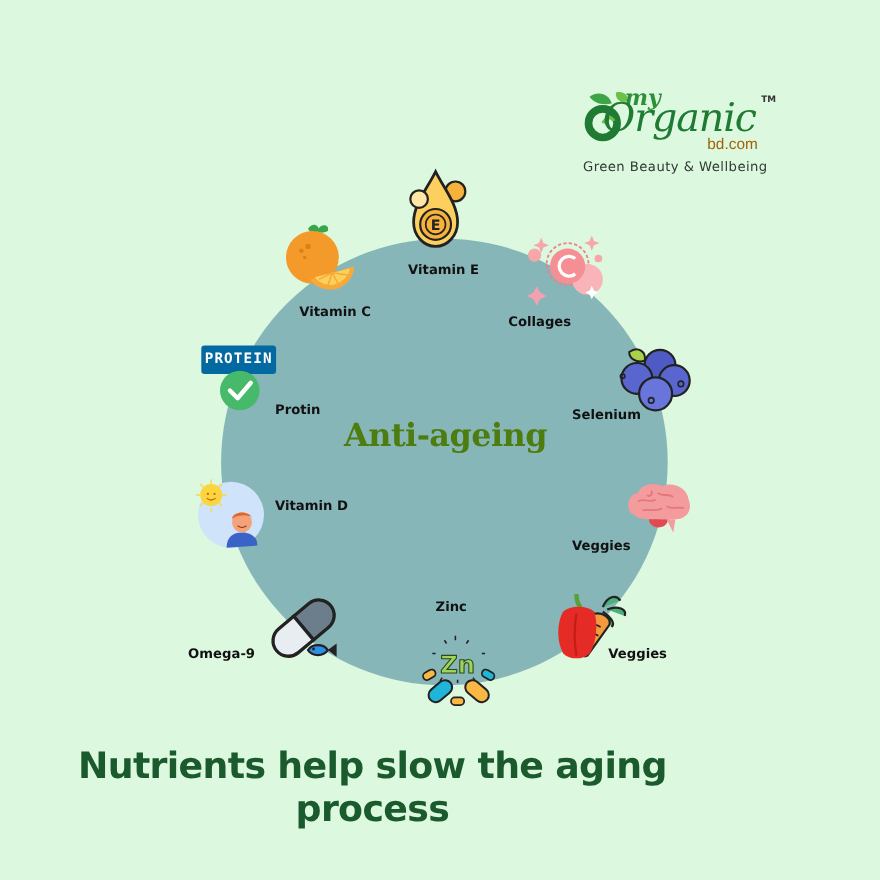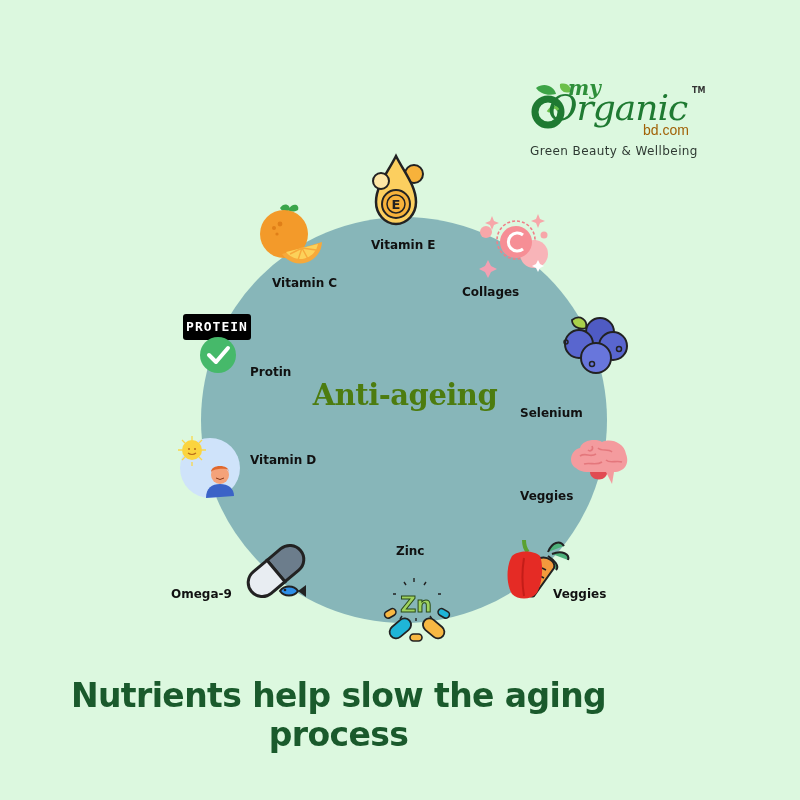--- a/index.html
+++ b/index.html
@@ -9,21 +9,21 @@
   .center-title { position:absolute; left:300px; top:378px; width:210px; text-align:center;
          font-family:"DejaVu Serif", serif; font-weight:bold; font-size:29px; color:#4d7c0f; letter-spacing:-0.5px; }
   .lbl { position:absolute; font-family:"DejaVu Sans", sans-serif; font-weight:bold; font-size:12px; color:#111; white-space:nowrap; }
   .footer { position:absolute; left:0; top:676px; width:677px; text-align:center;
          font-family:"DejaVu Sans", sans-serif; font-weight:bold; font-size:33px; color:#1a5a2c; letter-spacing:-0.6px; }
   .logo-tag { position:absolute; left:530px; top:144px; font-size:12px; color:#2f3a33; letter-spacing:0.4px; white-space:nowrap; }
   .logo-my { position:absolute; left:568px; top:76px; font-family:"DejaVu Serif", serif; font-style:italic; font-weight:bold; font-size:20px; color:#2e8f3a; }
   .logo-word { position:absolute; left:548px; top:87px; font-family:"DejaVu Serif", serif; font-style:italic; font-weight:normal; font-size:36px; color:#1f7a32; letter-spacing:-1px; }
   .logo-bd { position:absolute; left:643px; top:122px; font-family:Liberation Sans, sans-serif; font-size:14px; color:#a16207; }
   .logo-tm { position:absolute; left:692px; top:86px; font-size:8px; font-weight:bold; color:#333; }
-  .protein-badge { position:absolute; left:183px; top:314px; width:68px; height:26px; background:#000000; border-radius:3px;
+  .protein-badge { position:absolute; left:183px; top:314px; width:68px; height:26px; background:#0369a1; border-radius:3px;
          color:#fff; font-weight:bold; font-size:13px; text-align:center; line-height:26px; letter-spacing:1px; font-family:"DejaVu Sans Mono", monospace; }
   svg { position:absolute; overflow:visible; }
 </style>
 </head>
 <body>
 
 <div>
   <svg style="left:526px;top:80px;" width="50" height="50" viewBox="0 0 50 50">
     <path d="M10 8 C18 2 28 6 30 14 C22 16 14 14 10 8Z" fill="#3da447"></path>
     <path d="M34 4 C42 2 46 8 44 12 C38 14 33 10 34 4Z" fill="#6cc04a"></path>
@@ -67,21 +67,21 @@
 <svg style="left:562px;top:310px;" width="68" height="66" viewBox="0 0 68 66">
   <path d="M10 10 C18 4 26 10 24 18 C16 20 10 16 10 10Z" fill="#a9d14a" stroke="#222" stroke-width="1.8"></path>
   <circle cx="38" cy="22" r="14" fill="#4f5bc4" stroke="#222" stroke-width="2"></circle>
   <circle cx="17" cy="34" r="14" fill="#5966cf" stroke="#222" stroke-width="2"></circle>
   <circle cx="51" cy="36" r="14" fill="#5966cf" stroke="#222" stroke-width="2"></circle>
   <circle cx="34" cy="48" r="15" fill="#6876dc" stroke="#222" stroke-width="2"></circle>
   <circle cx="4" cy="32" r="2" fill="none" stroke="#222" stroke-width="1.5"></circle>
   <circle cx="57" cy="39" r="2.5" fill="none" stroke="#222" stroke-width="1.5"></circle>
   <circle cx="30" cy="54" r="2.5" fill="none" stroke="#222" stroke-width="1.5"></circle>
 </svg>
-<span class="lbl" style="left:520px;top:370px;margin-top:36px;">Selenium</span>
+<span class="lbl" style="left:520px;top:370px;">Selenium</span>
 
 <svg style="left:568px;top:438px;" width="62" height="48" viewBox="0 0 62 48">
   <path d="M8 30 C0 26 2 12 12 10 C14 2 28 0 34 4 C42 0 56 4 58 16 C62 26 56 34 46 34 L20 34 C14 34 10 32 8 30Z" fill="#f49b9e"></path>
   <path d="M12 18 C18 14 22 20 28 16 M30 10 C34 14 40 10 44 14 M16 26 C22 24 28 28 34 24 M38 22 C42 26 48 22 54 24 M24 8 C26 12 22 14 20 12" fill="none" stroke="#e4777c" stroke-width="1.6"></path>
   <path d="M22 34 C22 42 34 44 38 38 L40 34Z" fill="#e14a52"></path>
   <path d="M38 34 L44 46 L46 34Z" fill="#f49b9e"></path>
 </svg>
 <span class="lbl" style="left:520px;top:489px;">Veggies</span>
 
 <svg style="left:504px;top:536px;" width="72" height="66" viewBox="0 0 72 66">

